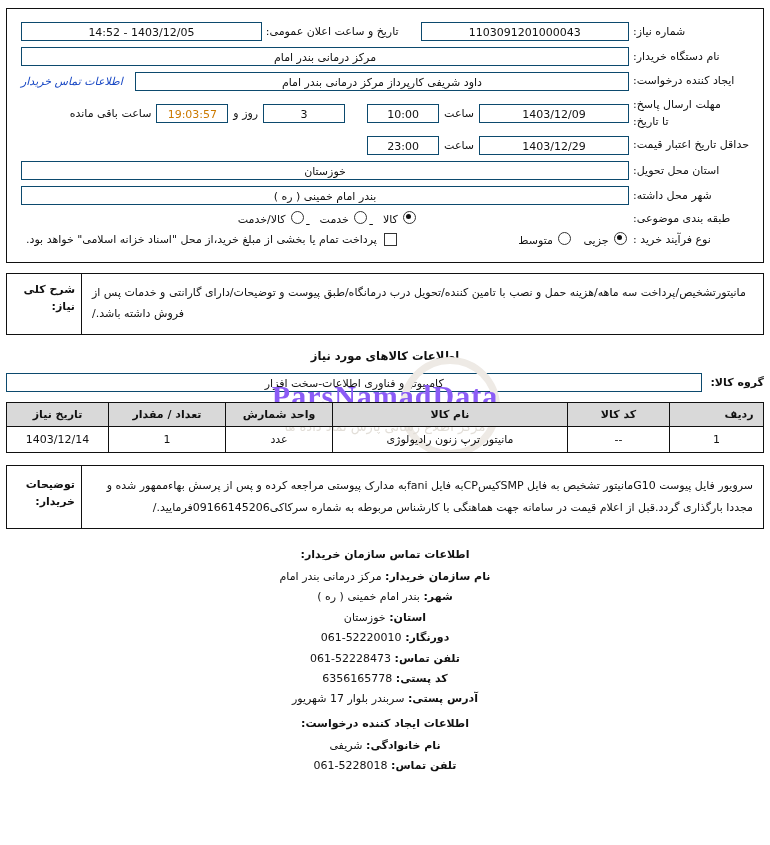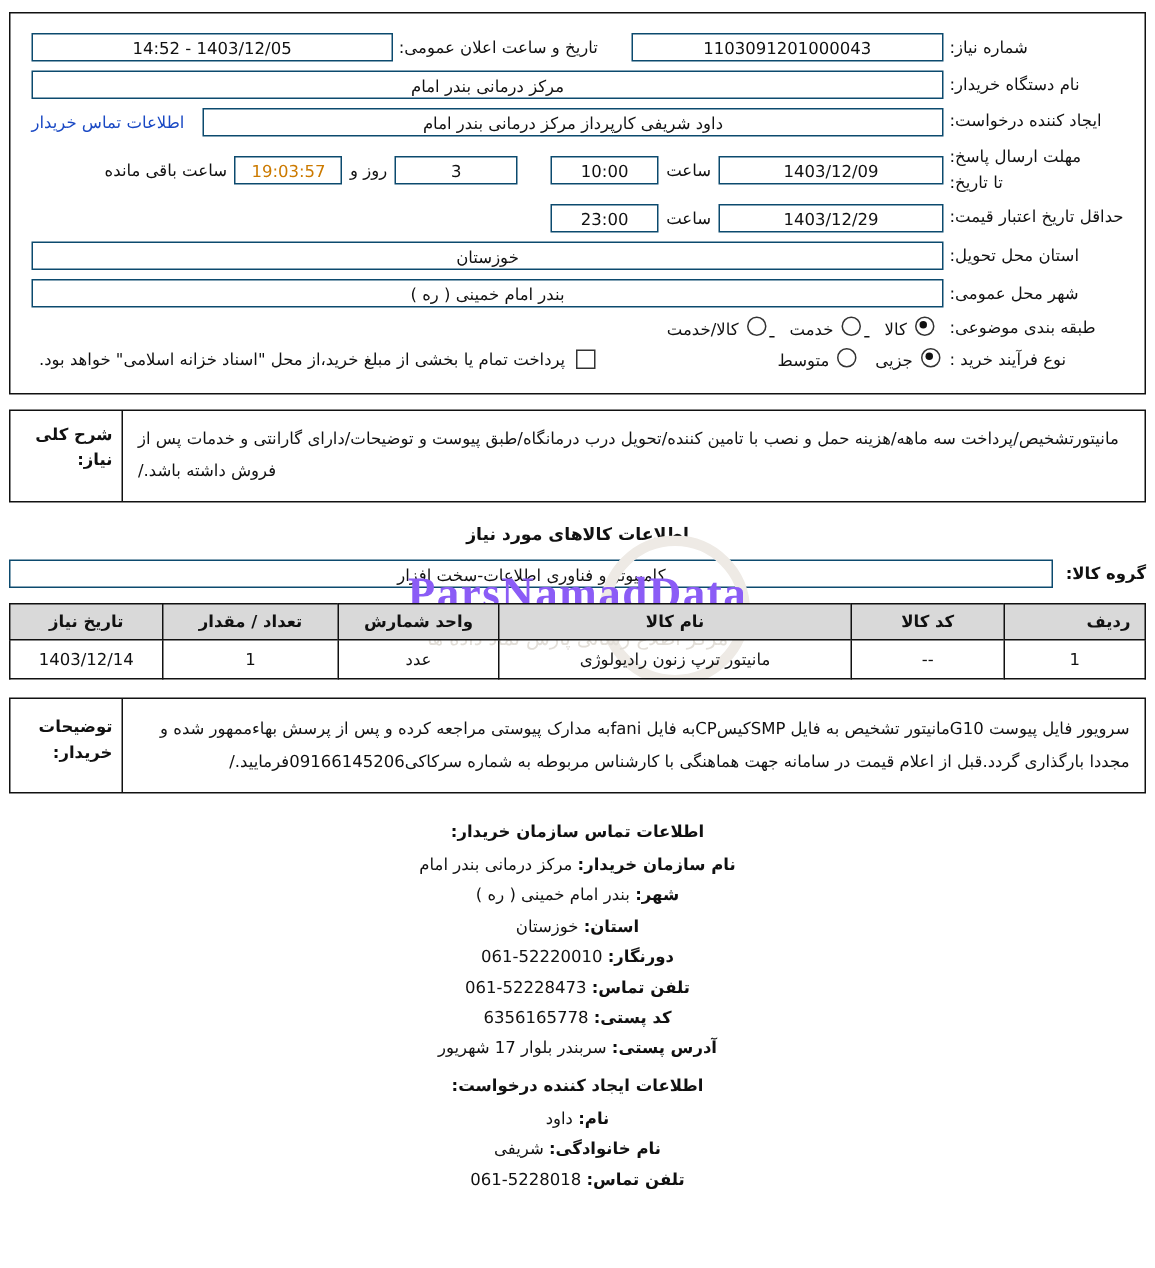--- a/index.html
+++ b/index.html
@@ -173,21 +173,21 @@
         <td colspan="3">
           <div class="fieldbox wide">مرکز درمانی بندر امام</div>
         </td>
       </tr>
 
       <tr>
         <td class="lbl" style="line-height:1.5;">ایجاد کننده درخواست:</td>
         <td colspan="3">
           <div class="row-flex">
             <div class="fieldbox grow">داود شریفی کارپرداز مرکز درمانی بندر امام</div>
-            <a href="#" class="link" style="margin-right:12px;">اطلاعات تماس خریدار</a>
+            <a href="#" class="link" style="margin-right:12px;font-style:italic;">اطلاعات تماس خریدار</a>
           </div>
         </td>
       </tr>
 
       <tr>
         <td class="lbl" style="line-height:1.5;">
           <span>مهلت ارسال پاسخ:</span><br>
           <span>تا تاریخ:</span>
         </td>
         <td colspan="3">
@@ -218,30 +218,30 @@
       </tr>
 
       <tr>
         <td class="lbl">استان محل تحویل:</td>
         <td colspan="3">
           <div class="fieldbox wide">خوزستان</div>
         </td>
       </tr>
 
       <tr>
-        <td class="lbl">شهر محل عمومی:</td>
+        <td class="lbl">شهر محل داشته:</td>
         <td colspan="3">
           <div class="fieldbox wide">بندر امام خمینی ( ره )</div>
         </td>
       </tr>
 
       <tr>
         <td class="lbl">طبقه بندی موضوعی:</td>
         <td colspan="3">
-          <div style="text-align:right;padding-right:4px;text-decoration:underline;">
+          <div style="text-align:center;padding-right:4px;text-decoration:underline;">
             <span class="opt">
               <span class="radio on"></span>
               <span>کالا</span>
             </span>
             <span class="opt">
               <span class="radio"></span>
               <span>خدمت</span>
             </span>
             <span class="opt">
               <span class="radio"></span>
@@ -352,24 +352,20 @@
       <span>6356165778</span>
     </div>
     <div class="line">
       <b>آدرس پستی:</b>
       <span>سربندر بلوار 17 شهریور</span>
     </div>
 
     <div class="head" style="margin-top:4px;text-align:center;">اطلاعات ایجاد کننده درخواست:</div>
 
     <div class="line">
-      <b>نام:</b>
-      <span>داود</span>
-    </div>
-    <div class="line">
       <b>نام خانوادگی:</b>
       <span>شریفی</span>
     </div>
     <div class="line">
       <b>تلفن تماس:</b>
       <span>5228018-061</span>
     </div>
   </div>
 
 </div>

